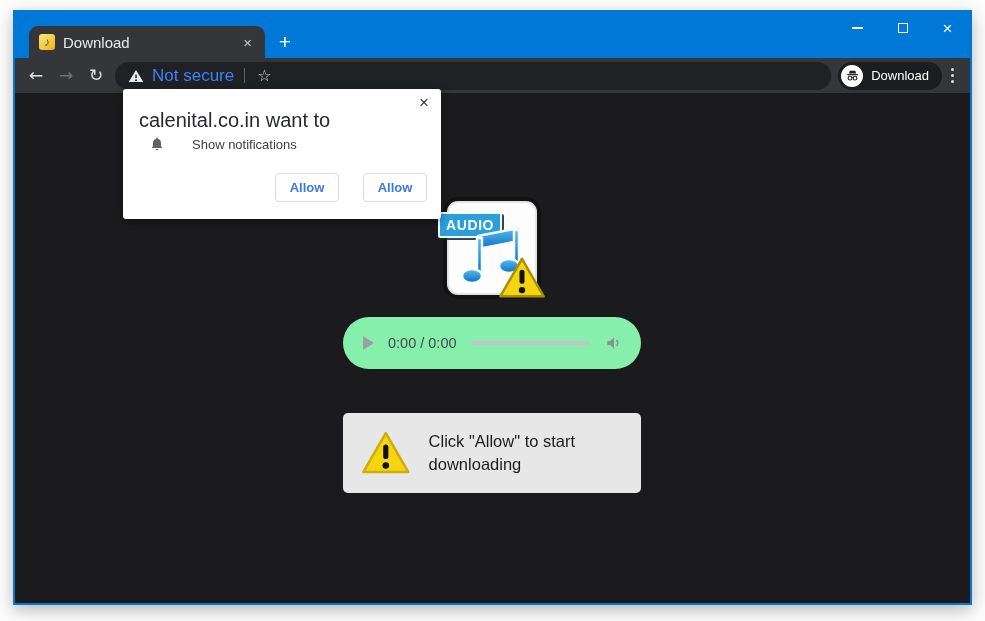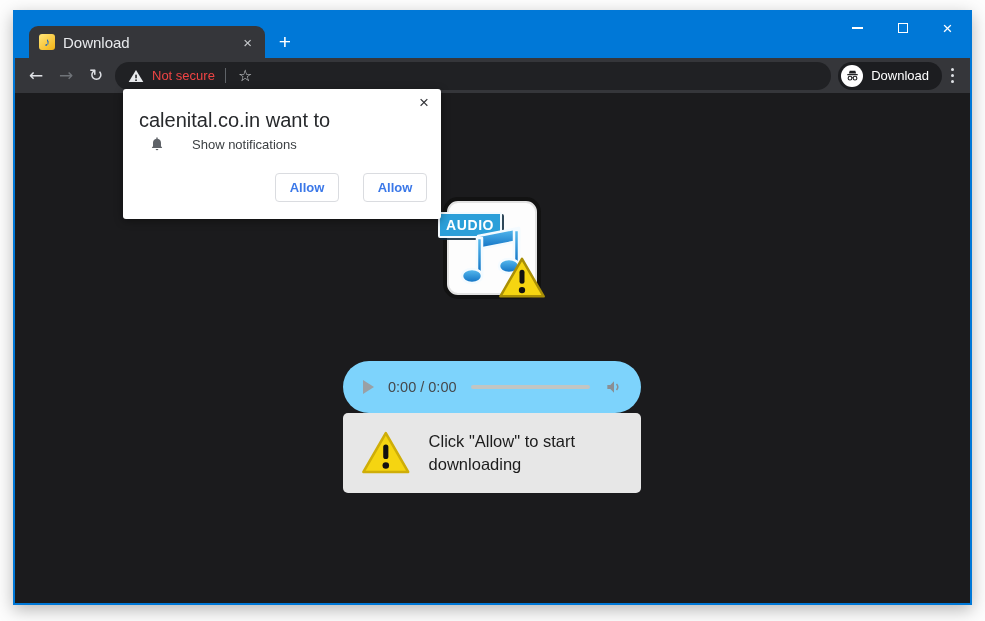--- a/index.html
+++ b/index.html
@@ -27,21 +27,21 @@
   .wc.close{font-size:17px;line-height:1;}
   
   .toolbar{position:relative;height:35px;background:#35363a;display:flex;align-items:center;
            padding:0 6px;box-sizing:border-box;}
   .navbtn{width:30px;text-align:center;font-size:17px;color:#dfe1e5;
           font-family:"DejaVu Sans","Liberation Sans",sans-serif;line-height:1;}
   .navbtn.fwd{color:#6f7378;}
   .omnibox{flex:1;height:28px;background:#202124;border-radius:14px;display:flex;
            align-items:center;gap:8px;padding:0 10px 0 13px;margin:0 7px 0 4px;box-sizing:border-box;}
   .ns-icon{flex-shrink:0;display:flex;}
-  .notsecure{color:#ef4444;font-size:13px;white-space:nowrap;}
+  .notsecure{color:#3b82f6;font-size:17px;white-space:nowrap;}
   .sep{width:1px;height:15px;background:#5f6368;margin:0 2px;}
   .url{color:#f1f3f4;font-size:13px;flex:1;}
   .star{color:#cdd0d3;font-size:16px;padding:0 2px;
         font-family:"DejaVu Sans","Liberation Sans",sans-serif;line-height:1;}
   .incog{height:28px;background:#1c1d20;border-radius:14px;display:flex;align-items:center;
          gap:8px;padding:0 13px 0 3px;color:#ffffff;font-size:13px;flex-shrink:0;}
   .incog-circle{width:22px;height:22px;border-radius:50%;background:#ffffff;
                 display:flex;align-items:center;justify-content:center;}
   .dots{display:flex;flex-direction:column;gap:3px;padding:0 10px 0 9px;}
   .dots i{width:3px;height:3px;border-radius:50%;background:#dfe1e5;}
@@ -61,23 +61,23 @@
   
   .fileicon{position:absolute;left:428px;top:104px;width:90px;height:94px;background:#fdfdfd;
             border:4px solid #121212;border-radius:15px;box-shadow:inset 0 0 0 2px #e3e3e3;}
   .audiotag{position:absolute;left:-9px;top:11px;background:#2b9fd9;color:#fff;font-size:14px;
             font-weight:bold;letter-spacing:.6px;padding:3px 6px;border-radius:2px;
             border:2px solid #f4fbff;box-shadow:2px 2px 0 rgba(10,40,60,.85);}
   .note-svg{position:absolute;left:6px;top:20px;}
   .tri{display:block;}
   .tri-small{position:absolute;right:-10px;bottom:-6px;}
   
-  .player{position:absolute;left:328px;top:224px;width:298px;height:52px;background:#7dd3fc;
+  .player{position:absolute;left:328px;top:224px;width:298px;height:52px;background:#86efac;
           border-radius:26px;display:flex;align-items:center;gap:14px;
-          padding:0 17px 0 20px;box-sizing:border-box;margin-top:44px;}
+          padding:0 17px 0 20px;box-sizing:border-box;}
   .play{width:0;height:0;border-left:11px solid #9aa0a5;border-top:7px solid transparent;
         border-bottom:7px solid transparent;flex-shrink:0;}
   .time{font-size:14.5px;color:#46484b;white-space:nowrap;}
   .track{flex:1;height:4px;background:#c2c5c3;border-radius:2px;}
   .vol{flex-shrink:0;display:flex;}
   
   .msgbox{position:absolute;left:328px;top:320px;width:298px;height:80px;background:#e7e7e7;
           border-radius:5px;display:flex;align-items:center;gap:17px;
           padding:0 14px 0 17px;box-sizing:border-box;}
   .msgtext{font-size:16.5px;color:#1c1c1c;line-height:1.42;width:200px;}

